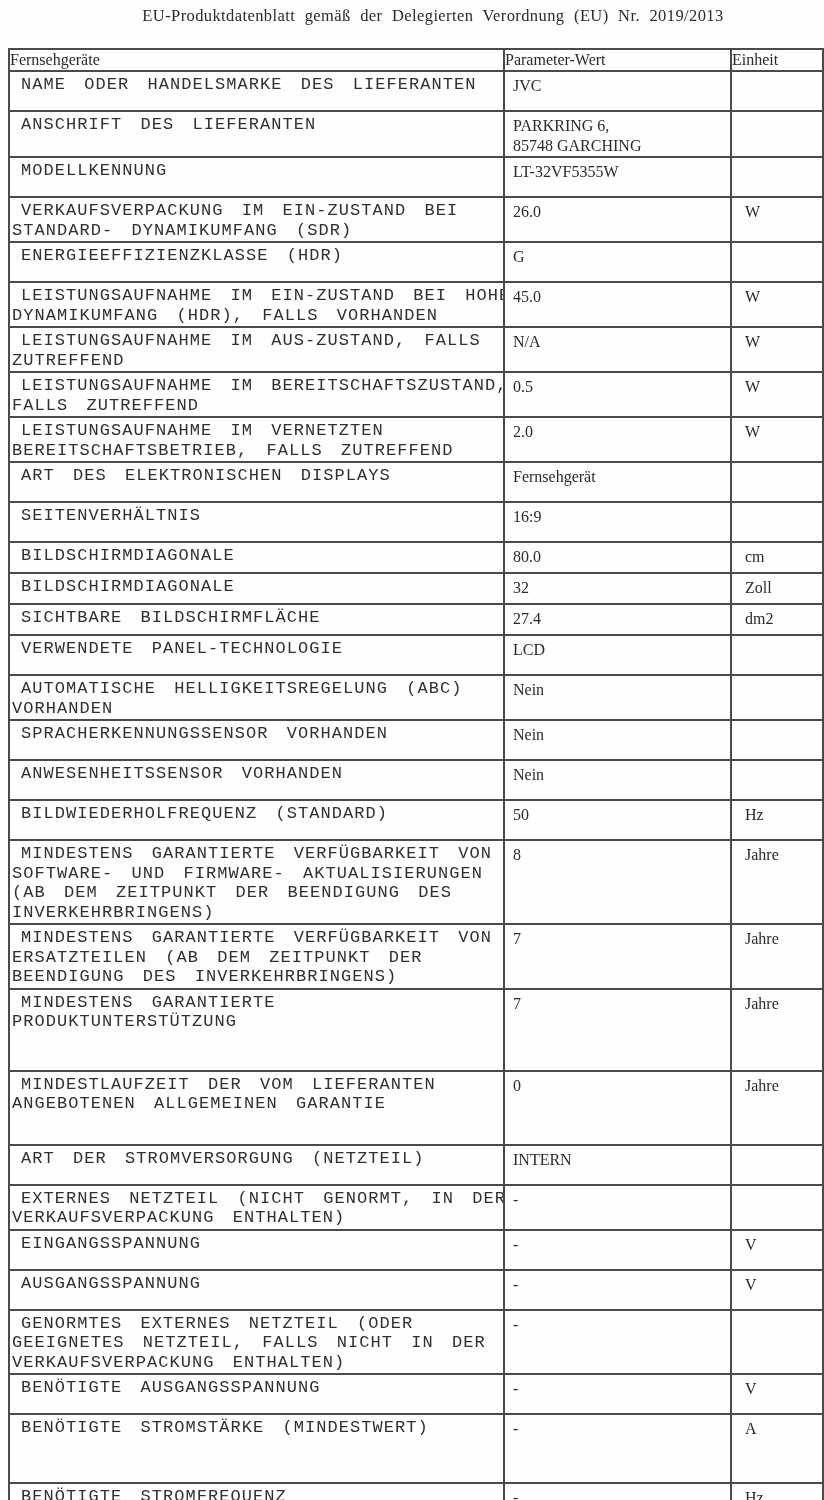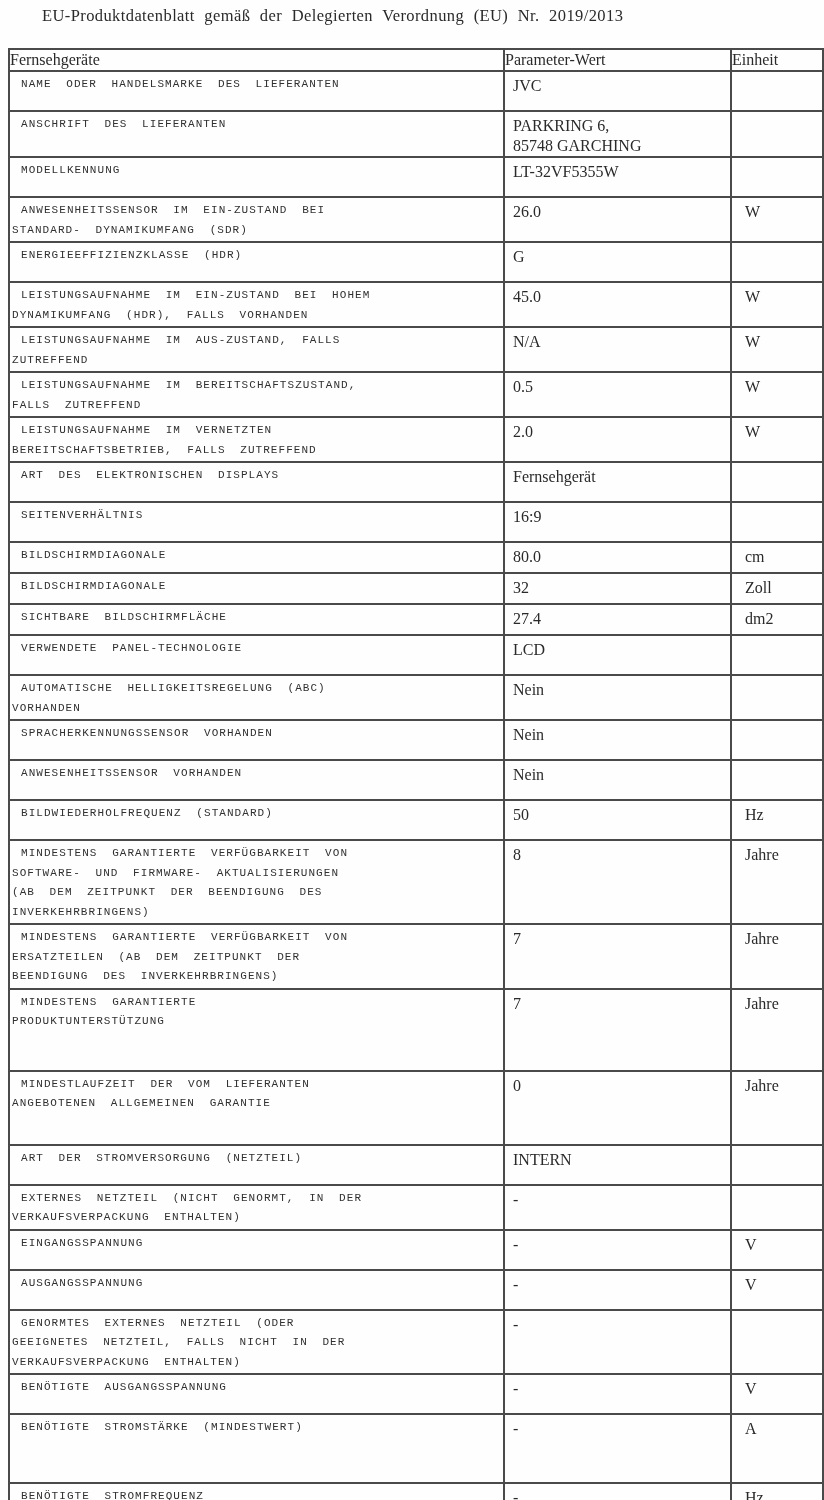--- a/index.html
+++ b/index.html
@@ -13,21 +13,21 @@
     color: #222222;
   }
   .page {
     position: relative;
     width: 824px;
     height: 1500px;
     background: #fefefe;
   }
   .doc-title {
     padding-top: 6px;
-    text-align: left;
+    text-align: center;
     font-size: 16.5px;
     letter-spacing: 0.4px;
     word-spacing: 5px;
     color: #2a2a2a;
     margin-left: 42px;
   }
   table.spec {
     border-collapse: collapse;
     table-layout: fixed;
     margin: 22px 0 0 8px;
@@ -58,21 +58,21 @@
   tbody tr:nth-child(13),
   tbody tr:nth-child(14) { height: 31px; }
   
   tbody tr:nth-child(2)  { height: 45px; }
   tbody tr:nth-child(22) { height: 82px; }
   tbody tr:nth-child(23) { height: 74px; }
   tbody tr:nth-child(30) { height: 69px; padding-left: 24px; }
 
   td.cell-label {
     font-family: "Liberation Mono", monospace;
-    font-size: 11px;
+    font-size: 17px;
     line-height: 19.5px;
     letter-spacing: 1.05px;
     word-spacing: 7px;
     padding: 3px 0 1px 2px;
     color: #303030;
   }
   td.cell-label .ln { white-space: nowrap; }
   td.cell-label .ln-first { padding-left: 9px; }
 
   td.cell-value {
@@ -135,21 +135,21 @@
           <td class="cell-label">
             <div class="ln ln-first">MODELLKENNUNG</div>
           </td>
           <td class="cell-value">
             <div class="ln">LT-32VF5355W</div>
           </td>
           <td class="cell-unit"></td>
         </tr>
         <tr>
           <td class="cell-label">
-            <div class="ln ln-first">ANWESENHEITSSENSOR IM EIN-ZUSTAND BEI</div>
+            <div class="ln ln-first">VERKAUFSVERPACKUNG IM EIN-ZUSTAND BEI</div>
             <div class="ln">STANDARD- DYNAMIKUMFANG (SDR)</div>
           </td>
           <td class="cell-value">
             <div class="ln">26.0</div>
           </td>
           <td class="cell-unit">W</td>
         </tr>
         <tr>
           <td class="cell-label">
             <div class="ln ln-first">ENERGIEEFFIZIENZKLASSE (HDR)</div>

